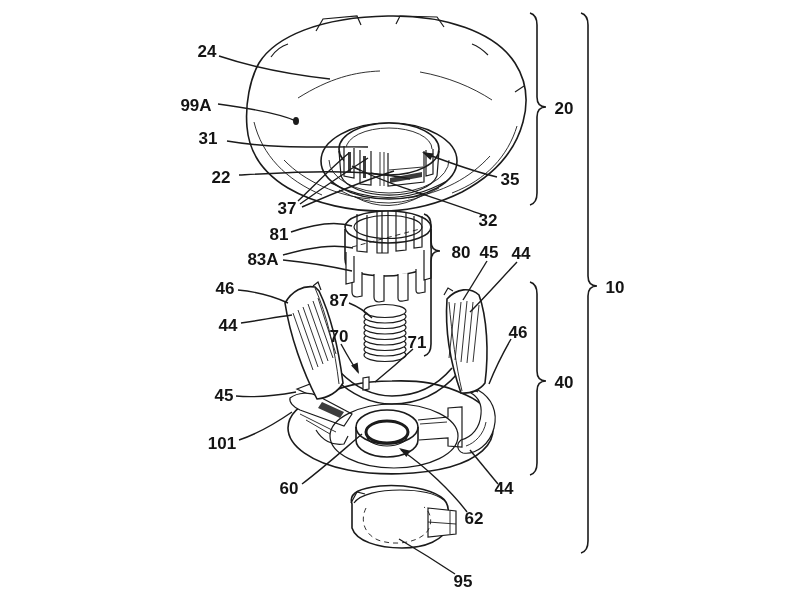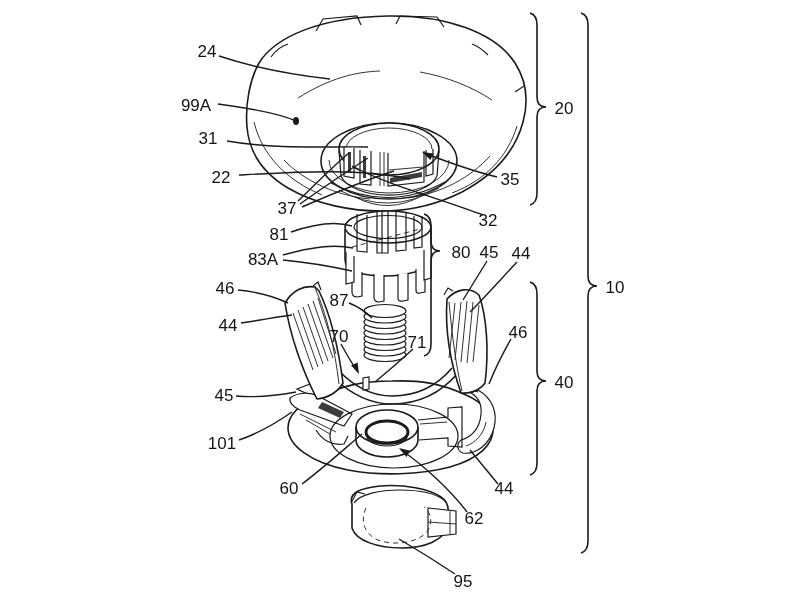--- a/index.html
+++ b/index.html
@@ -1,16 +1,16 @@
 <!DOCTYPE html>
 <html><head>
 <meta charset="utf-8">
 <style>
   html,body{margin:0;padding:0;background:#ffffff;}
-  .page{position:relative;width:800px;height:600px;background:#ffffff;overflow:hidden;}
+  .page{position:relative;width:800px;height:600px;background:#ffffff;overflow:hidden;font-weight:bold;}
   svg{display:block;}
   svg text{font-family:"Liberation Sans","DejaVu Sans",sans-serif;font-size:17px;fill:#141414;}
   .ln{fill:none;stroke:#1b1b1b;}
   .w16{stroke-width:1.6;}
   .w12{stroke-width:1.2;}
   .w09{stroke-width:0.9;}
   .wh{fill:#ffffff;}
 </style>
 </head>
 <body>

